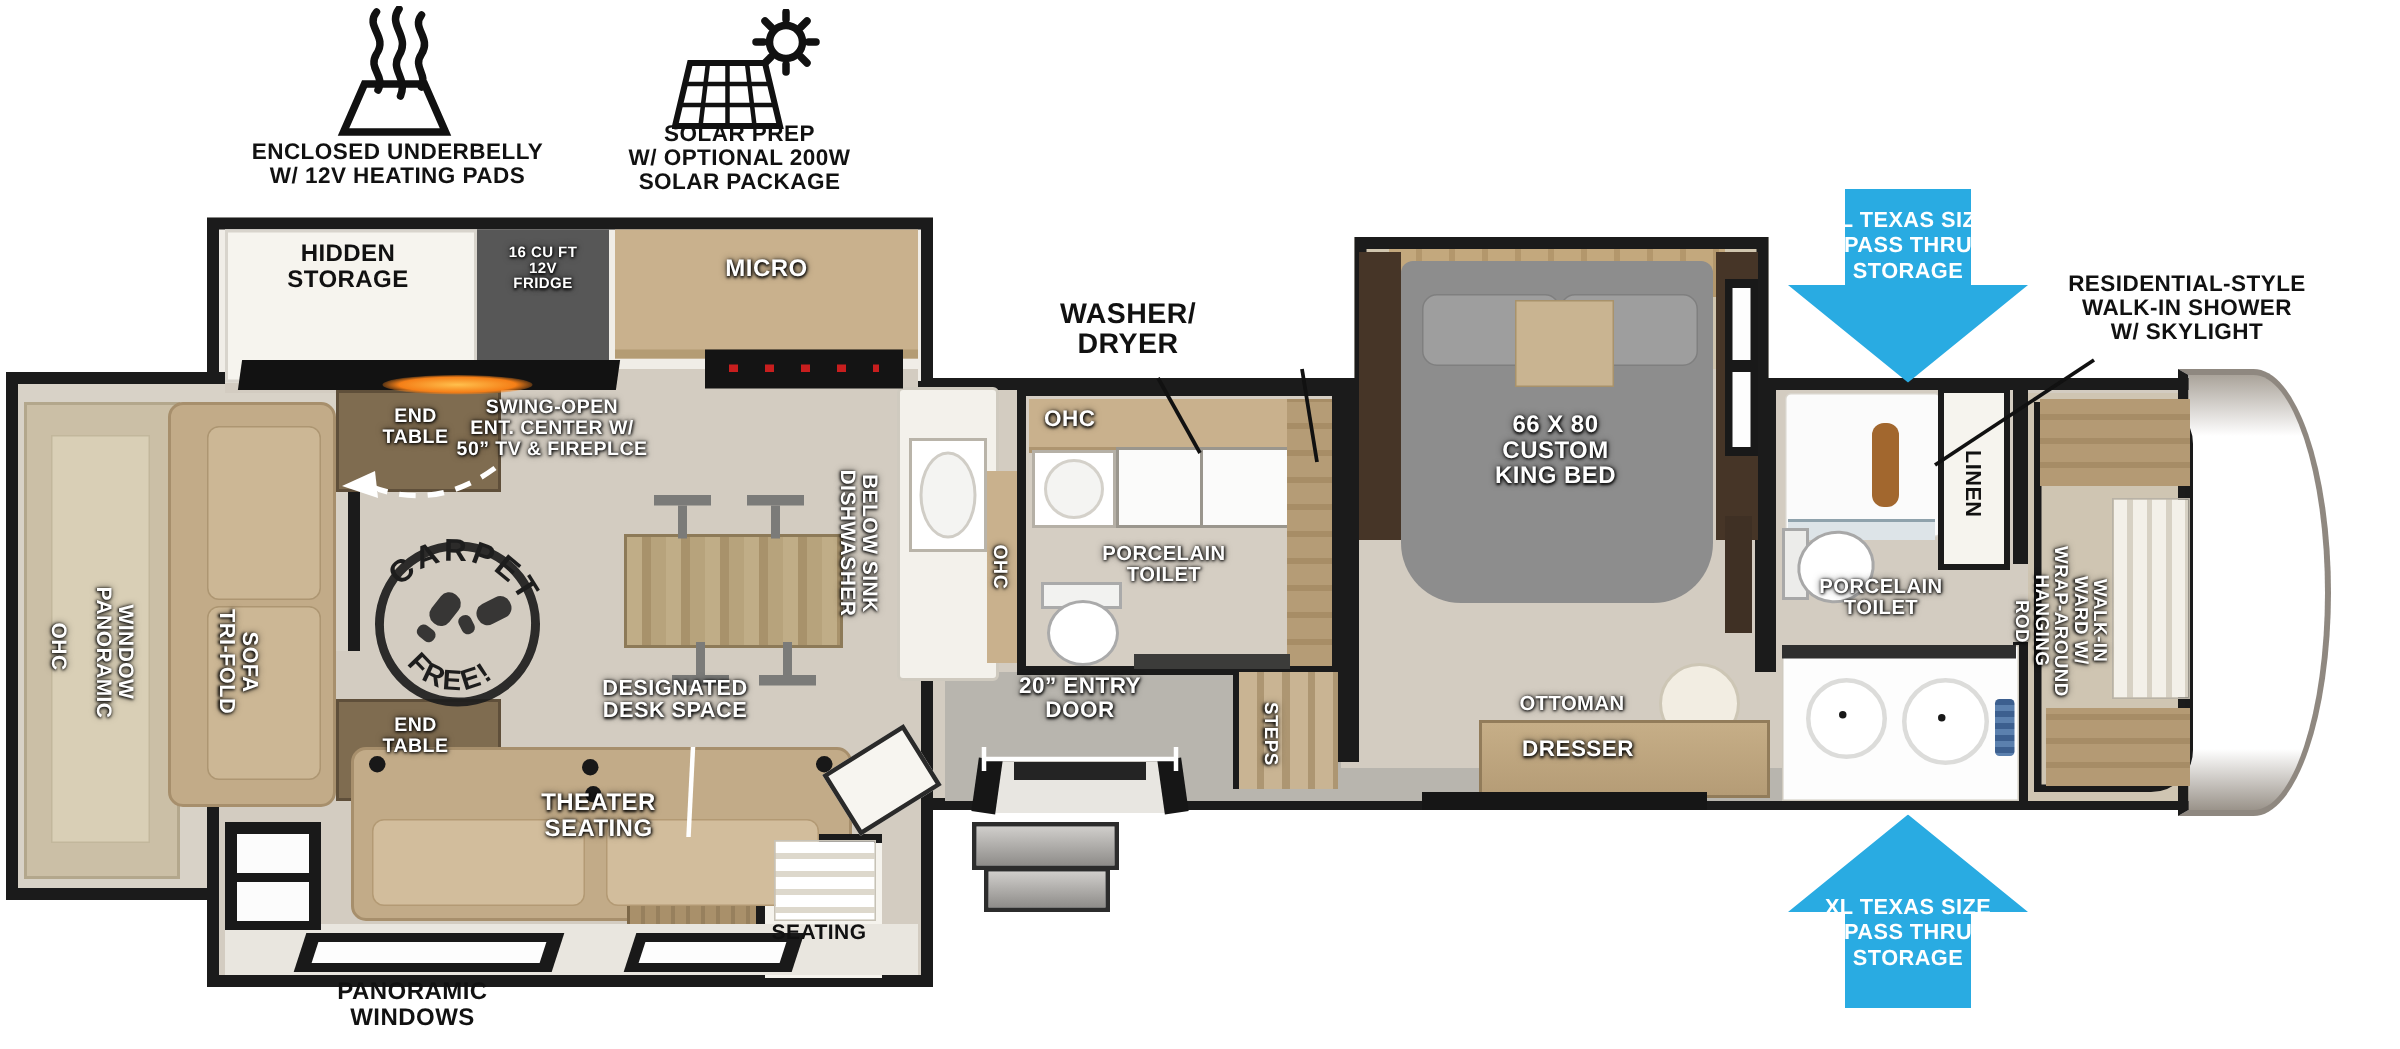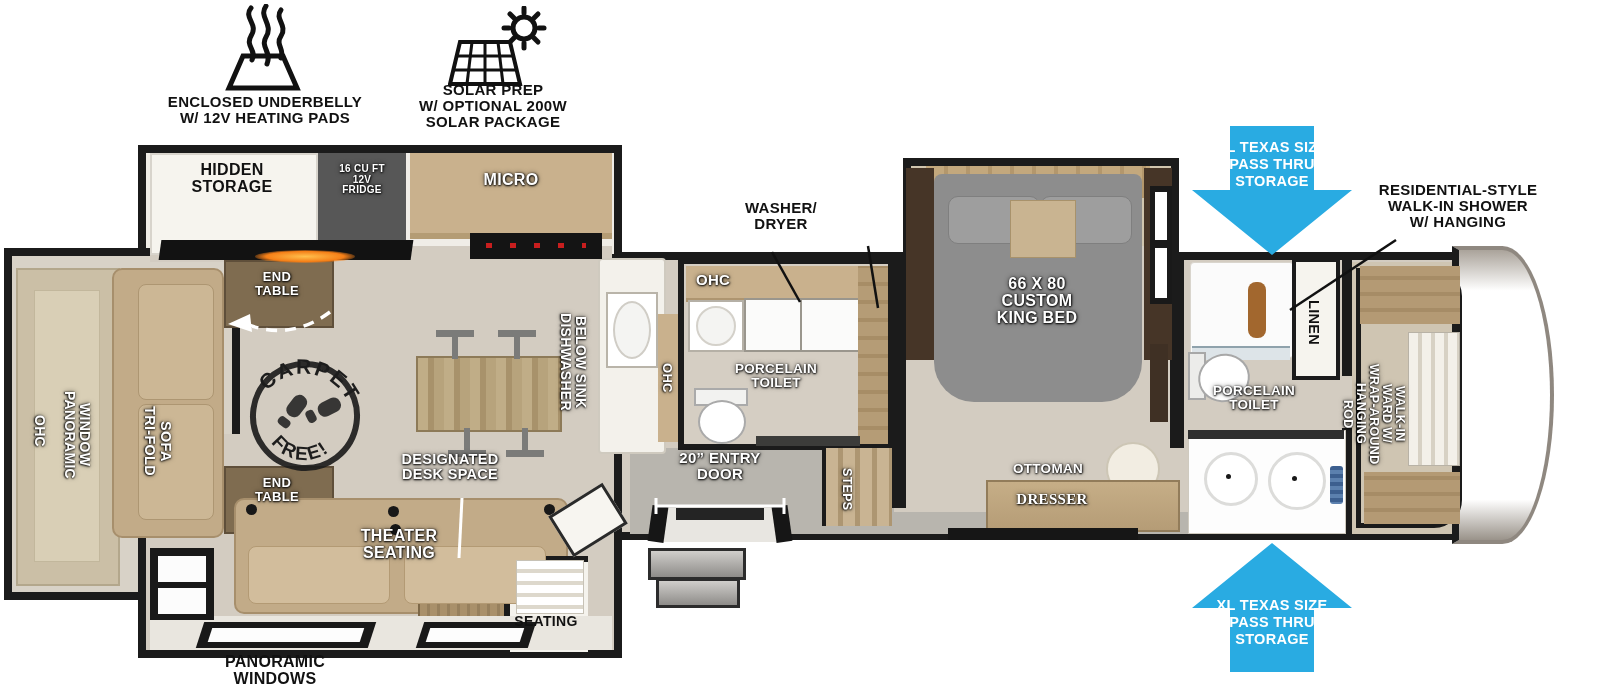--- a/index.html
+++ b/index.html
@@ -242,20 +242,23 @@
     <polygon points="250,314 228,324 252,332" fill="#fff"></polygon>
     <path d="M656 498 v16 M784 498 v16 M656 506 H784" fill="none" stroke="#fff" stroke-width="3"></path>
   </svg>
 
   <div class="lbl blk" style="left:156px;top:162px;width:152px;font-size:16px;">HIDDEN
 STORAGE</div>
   <div class="lbl" style="left:320px;top:164px;width:84px;font-size:10px;">16 CU FT
 12V
 FRIDGE</div>
   <div class="lbl" style="left:428px;top:172px;width:166px;font-size:16px;">MICRO</div>
+  <div class="lbl" style="left:288px;top:264px;width:160px;font-size:13px;">SWING-OPEN
+ENT. CENTER W/
+50” TV &amp; FIREPLCE</div>
   <div class="lbl v" style="left:558px;top:282px;height:160px;font-size:14px;">DISHWASHER
 BELOW SINK</div>
   <div class="lbl v" style="left:660px;top:348px;height:60px;font-size:13px;">OHC</div>
 
   <div class="lbl v" style="left:32px;top:396px;height:70px;font-size:14px;">OHC</div>
   <div class="lbl v" style="left:62px;top:330px;height:210px;font-size:14px;">PANORAMIC
 WINDOW</div>
   <div class="lbl v" style="left:142px;top:356px;height:170px;font-size:14.5px;">TRI-FOLD
 SOFA</div>
   <div class="lbl" style="left:224px;top:270px;width:106px;font-size:13px;">END
@@ -266,36 +269,36 @@
 SEATING</div>
   <div class="lbl" style="left:370px;top:452px;width:160px;font-size:14.5px;">DESIGNATED
 DESK SPACE</div>
   <div class="lbl blk" style="left:506px;top:614px;width:80px;font-size:14px;">SEATING</div>
   <div class="lbl blk" style="left:190px;top:654px;width:170px;font-size:16px;">PANORAMIC
 WINDOWS</div>
 
   <div class="lbl" style="left:696px;top:272px;width:60px;font-size:15px;text-align:left;">OHC</div>
   <div class="lbl" style="left:694px;top:362px;width:164px;font-size:13.5px;">PORCELAIN
 TOILET</div>
-  <div class="lbl blk" style="left:729px;top:200px;width:104px;font-size:15px;">WASHER/
+  <div class="lbl blk" style="left:700px;top:200px;width:104px;font-size:19px;">WASHER/
 DRYER</div>
 
   <div class="lbl" style="left:648px;top:450px;width:144px;font-size:15px;">20” ENTRY
 DOOR</div>
   <div class="lbl v" style="left:840px;top:452px;height:74px;font-size:12.5px;">STEPS</div>
 
   <div class="lbl" style="left:972px;top:276px;width:130px;font-size:16px;">66 X 80
 CUSTOM
 KING BED</div>
   <div class="lbl" style="left:983px;top:462px;width:130px;font-size:13.5px;">OTTOMAN</div>
-  <div class="lbl" style="left:992px;top:492px;width:120px;font-size:15px;font-family:Liberation Serif, serif;">DRESSER</div>
+  <div class="lbl" style="left:992px;top:492px;width:120px;font-size:15px;">DRESSER</div>
 
   <div class="lbl blk" style="left:1346px;top:182px;width:224px;font-size:15px;">RESIDENTIAL-STYLE
 WALK-IN SHOWER
-W/ HANGING</div>
+W/ SKYLIGHT</div>
   <div class="lbl blk v" style="left:1306px;top:282px;height:80px;font-size:14.5px;">LINEN</div>
   <div class="lbl" style="left:1196px;top:384px;width:116px;font-size:13.5px;">PORCELAIN
 TOILET</div>
   <div class="lbl vrl" style="left:1342px;top:328px;width:64px;height:172px;font-size:12.5px;line-height:1.04;">WALK-IN
 WARD W/
 WRAP-AROUND
 HANGING
 ROD</div>
 
 </div>

